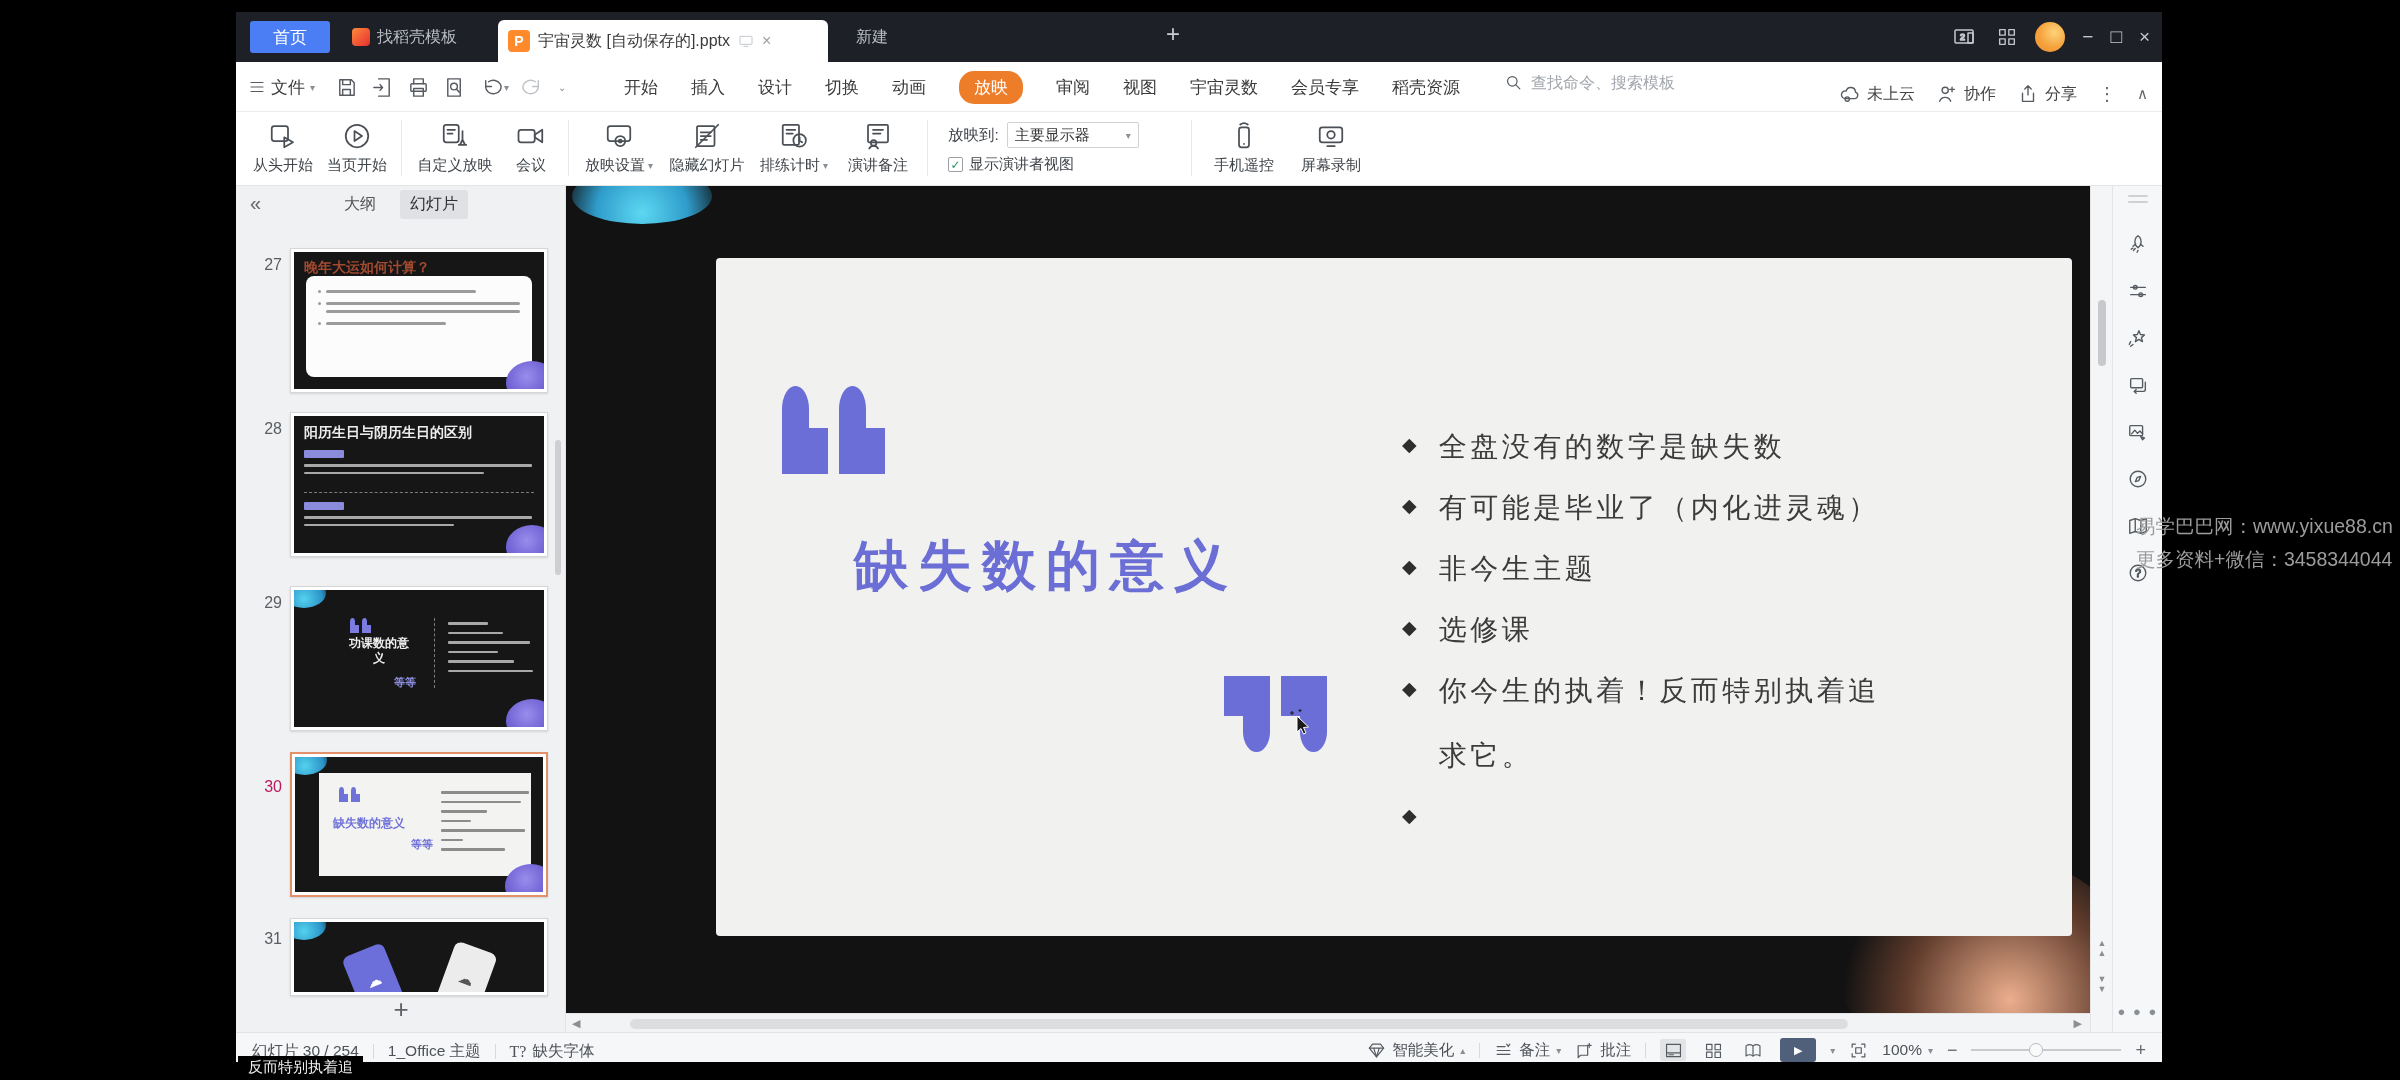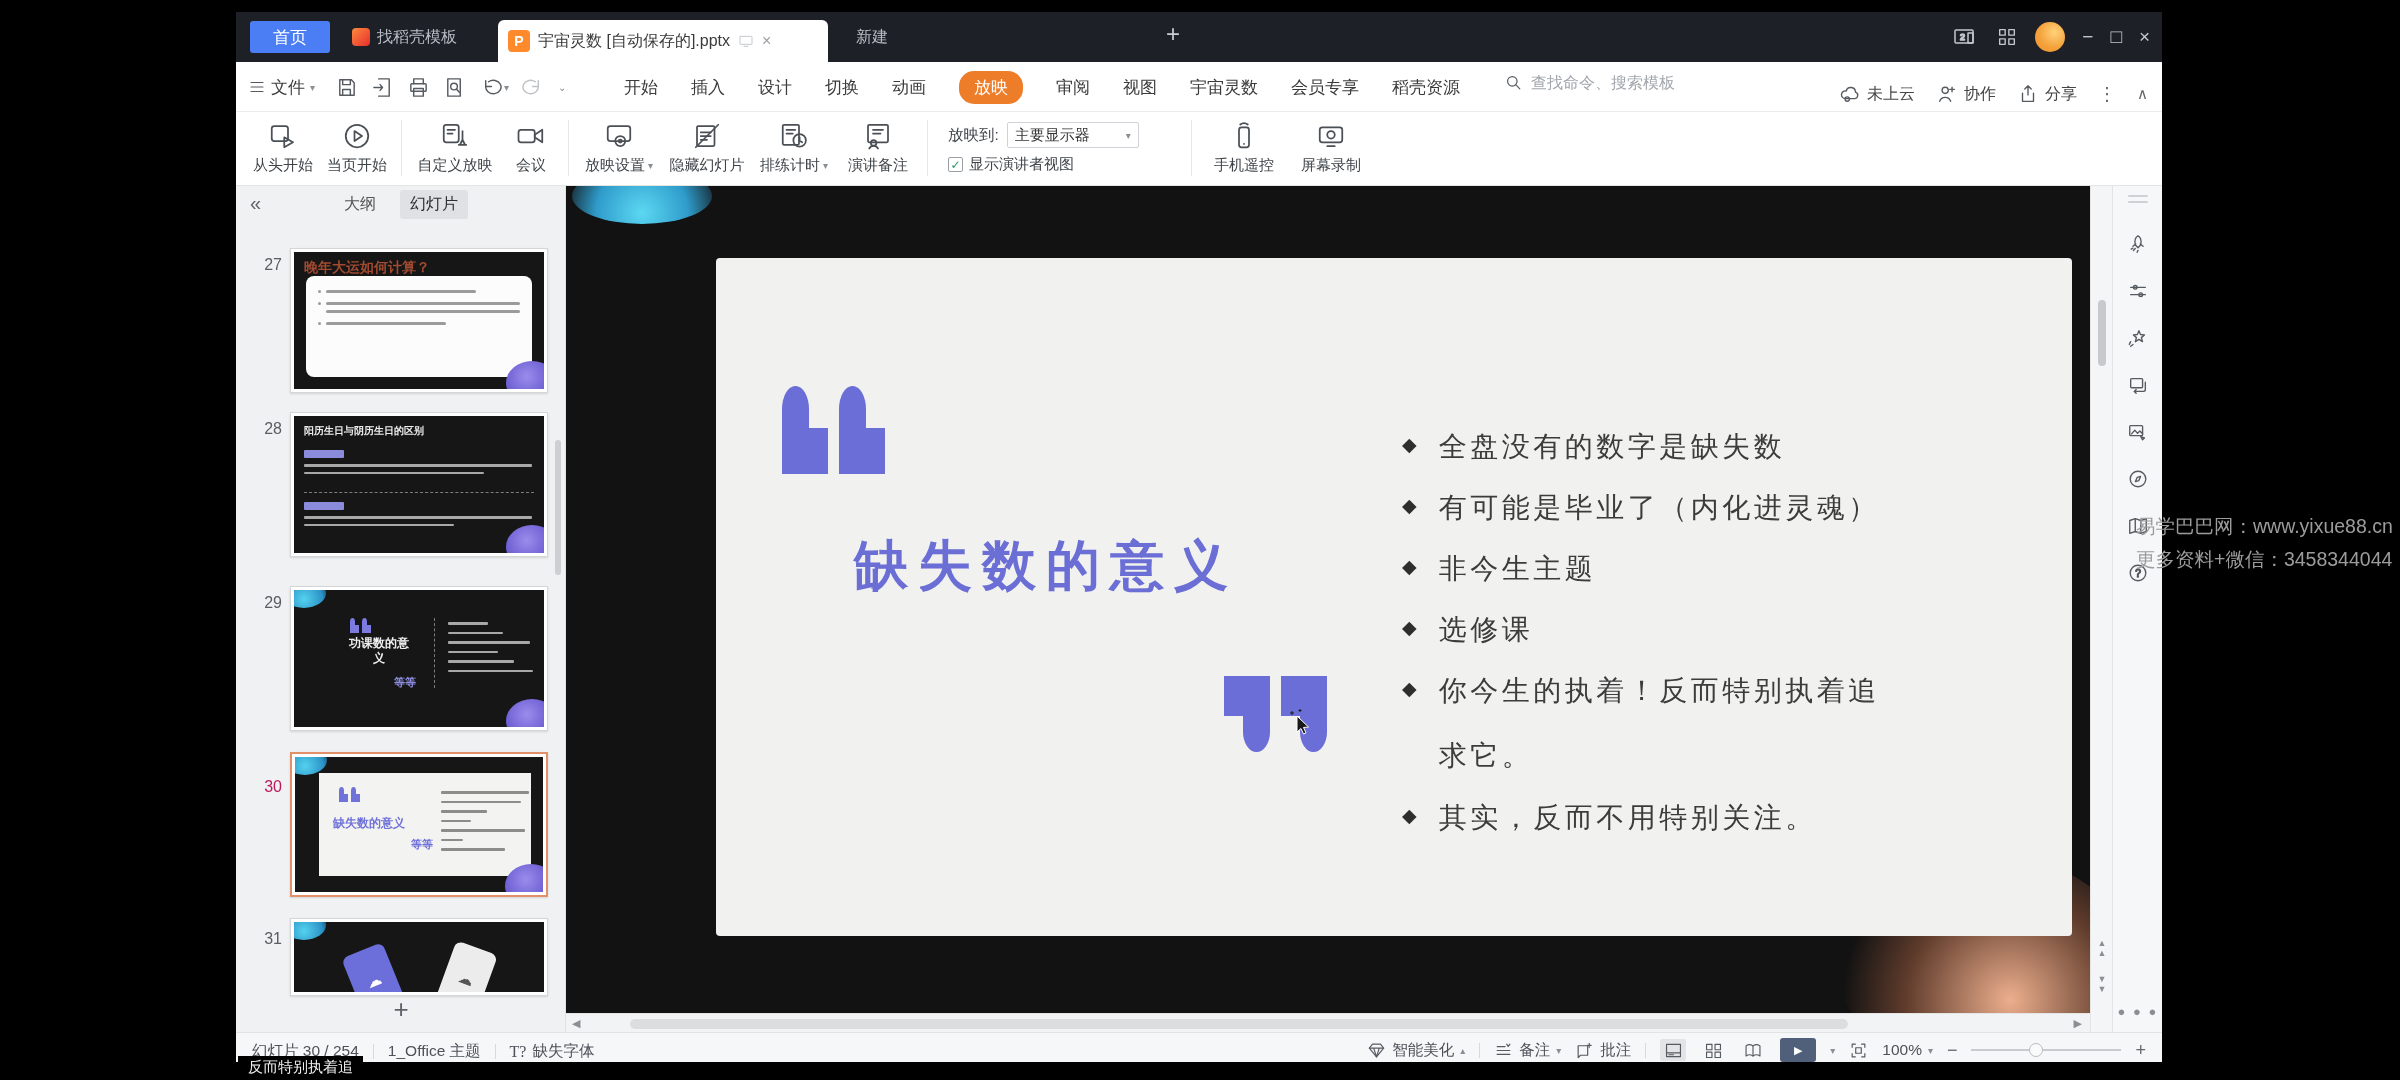--- a/index.html
+++ b/index.html
@@ -73,21 +73,21 @@
     box-shadow:0 1px 2px rgba(0,0,0,.12); }
   .thumb.sel { border:2px solid #e2906a; }
   .tslide { position:relative; width:100%; height:100%; background:#161616; overflow:hidden; }
   .pblob { position:absolute; right:-14px; bottom:-16px; width:52px; height:44px; border-radius:50%;
     background:radial-gradient(circle at 40% 35%, #9a8cec 0%, #6a5cd0 55%, #3c3386 100%); }
   .cblob { position:absolute; left:-12px; top:-12px; width:44px; height:30px; border-radius:50%;
     background:radial-gradient(circle at 50% 70%, #54d2ee 0%, #2c93c8 60%, rgba(20,60,90,0) 100%); }
   .bar { background:#9b9b9b; height:3px; border-radius:2px; }
   .t27-card { position:absolute; left:12px; right:12px; top:24px; bottom:12px; background:#fcfcfc; border-radius:8px; padding:14px 12px; }
   .t27-title { position:absolute; left:10px; top:7px; font-size:14px; font-weight:bold; color:#a14a30; }
-  .t28-title { position:absolute; left:10px; top:8px; font-size:10px; font-weight:bold; color:#ededed; }
+  .t28-title { position:absolute; left:10px; top:8px; font-size:14px; font-weight:bold; color:#ededed; }
   .phead { position:absolute; left:10px; width:40px; height:8px; background:#8b8bdc; border-radius:1px; }
   .dashline-h { position:absolute; left:10px; right:10px; border-top:1px dashed #7d7d7d; }
   .q6,.q9 { position:relative; display:inline-block; }
   .q6::before { content:''; position:absolute; left:0; top:0; width:58%; height:66%; background:currentColor; border-radius:50% 50% 0 0/40% 40% 0 0; }
   .q6::after  { content:''; position:absolute; left:0; bottom:0; width:100%; height:52%; background:currentColor; }
   .q9::before { content:''; position:absolute; right:0; bottom:0; width:58%; height:66%; background:currentColor; border-radius:0 0 50% 50%/0 0 40% 40%; }
   .q9::after  { content:''; position:absolute; right:0; top:0; width:100%; height:52%; background:currentColor; }
   .t29-title { position:absolute; left:26px; top:46px; width:118px; text-align:center; font-size:12px; font-weight:bold; color:#f0f0f0; line-height:15px; }
   .t-etc { position:absolute; font-weight:bold; color:#8c8cdf; }
   .dashline-v { position:absolute; border-left:1px dashed #7d7d7d; }
@@ -531,21 +531,20 @@
         <div class="brow" style="top:416px">
           <span class="dia">◆</span>
           <span class="btx">你今生的执着！反而特别执着追</span>
         </div>
         <div class="brow" style="top:481px">
           <span class="dia" style="visibility:hidden">◆</span>
           <span class="btx">求它。</span>
         </div>
         <div class="brow" style="top:543px">
           <span class="dia">◆</span>
-          <span class="btx">其实，反而不用特别关注。</span>
         </div>
 
         <svg class="cursor" width="24" height="28" viewBox="0 0 24 28">
           <path d="M7 8 L7 24 L11 20.5 L13.5 26 L16 24.8 L13.5 19.5 L18.5 19 Z" fill="#1a1a1a" stroke="#fff" stroke-width="1"></path>
           <path d="M2 3v4M0 5h4M10 1v3M8.5 2.5h3" stroke="#1a1a1a" stroke-width="1"></path>
         </svg>
       </div>
     </div>
 
     <div class="vgutter">

